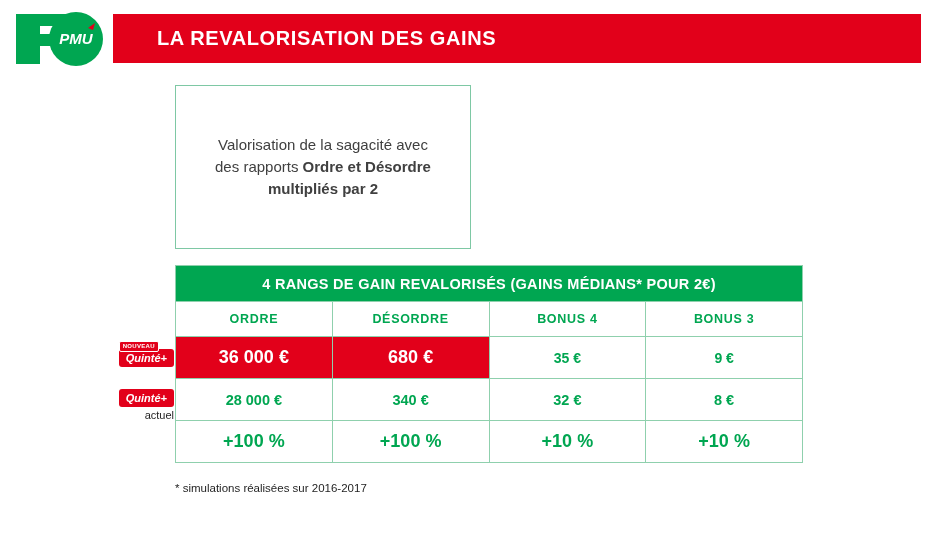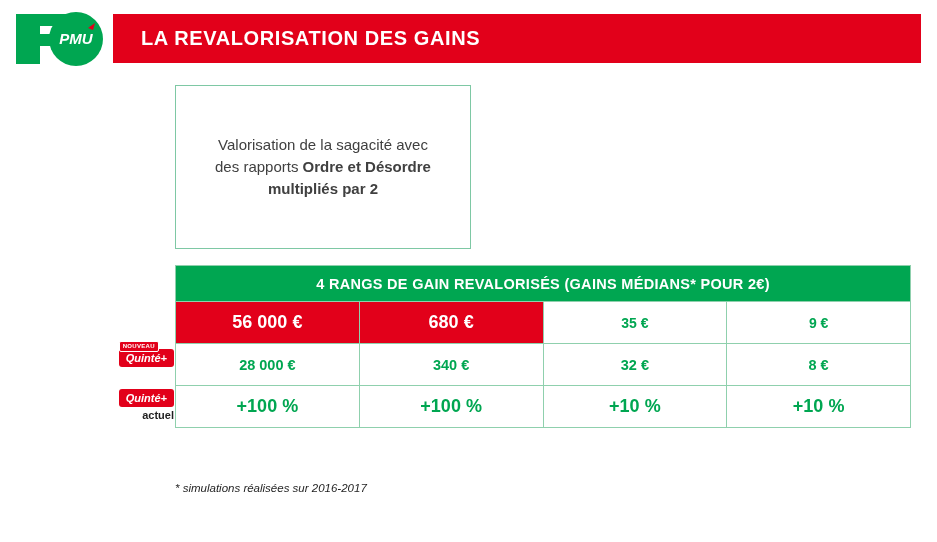--- a/index.html
+++ b/index.html
@@ -24,21 +24,21 @@
     height: 49px;
     background: #e2001a;
     display: flex;
     align-items: center;
   }
   .header-title {
     color: #ffffff;
     font-size: 20px;
     font-weight: bold;
     letter-spacing: 0.6px;
-    padding-left: 28px;
+    padding-left: 44px;
   }
 
   
   .logo {
     position: absolute;
     left: 14px;
     top: 10px;
     width: 96px;
     height: 58px;
   }
@@ -75,21 +75,21 @@
 
   
   .table-wrap {
     position: absolute;
     left: 175px;
     top: 265px;
     width: 628px;
   }
   table.gains {
     border-collapse: collapse;
-    width: 736px;
+    width: 628px;
     table-layout: fixed;
     padding-left: 28px;
   }
   table.gains td, table.gains th {
     border: 1px solid #8fd0ad;
     text-align: center;
     box-sizing: border-box;
   }
   .title-row th {
     background: #00a651;
@@ -168,30 +168,28 @@
     letter-spacing: 0.3px;
     padding: 1px 3px;
     border: 1px solid #ffffff;
     border-radius: 2px;
     white-space: nowrap;
   }
   .badge-sub {
     font-size: 11px;
     color: #1f1f1f;
     margin-top: 2px;
-    font-weight: bold;
   }
 
   
   .footnote {
     position: absolute;
     left: 175px;
     top: 482px;
     font-size: 11.5px;
-    font-style: italic;
     color: #1f1f1f;
     text-align: center;
   }
 </style>
 </head>
 <body>
 
 <div class="logo">
   <svg width="96" height="58" viewBox="0 0 96 58" xmlns="http://www.w3.org/2000/svg">
     <path d="M2 4 L54 4 L54 16 L26 16 L26 24 L48 24 L48 36 L26 36 L26 54 L2 54 Z" fill="#00a651"></path>
@@ -231,22 +229,28 @@
   </span>
   <div class="badge-sub">actuel</div>
 </div>
 
 <div class="table-wrap">
   <table class="gains">
     <tbody>
         <tr class="title-row">
       <th colspan="4">4 RANGS DE GAIN REVALORISÉS (GAINS MÉDIANS* POUR 2€)</th>
     </tr>
+    <tr class="head-row">
+      <td>ORDRE</td>
+      <td>DÉSORDRE</td>
+      <td>BONUS 4</td>
+      <td>BONUS 3</td>
+    </tr>
     <tr class="row-new">
-      <td>56 000 €</td>
+      <td>36 000 €</td>
       <td>680 €</td>
       <td class="green">35 €</td>
       <td class="green">9 €</td>
     </tr>
     <tr class="row-cur">
       <td>28 000 €</td>
       <td>340 €</td>
       <td>32 €</td>
       <td>8 €</td>
     </tr>

